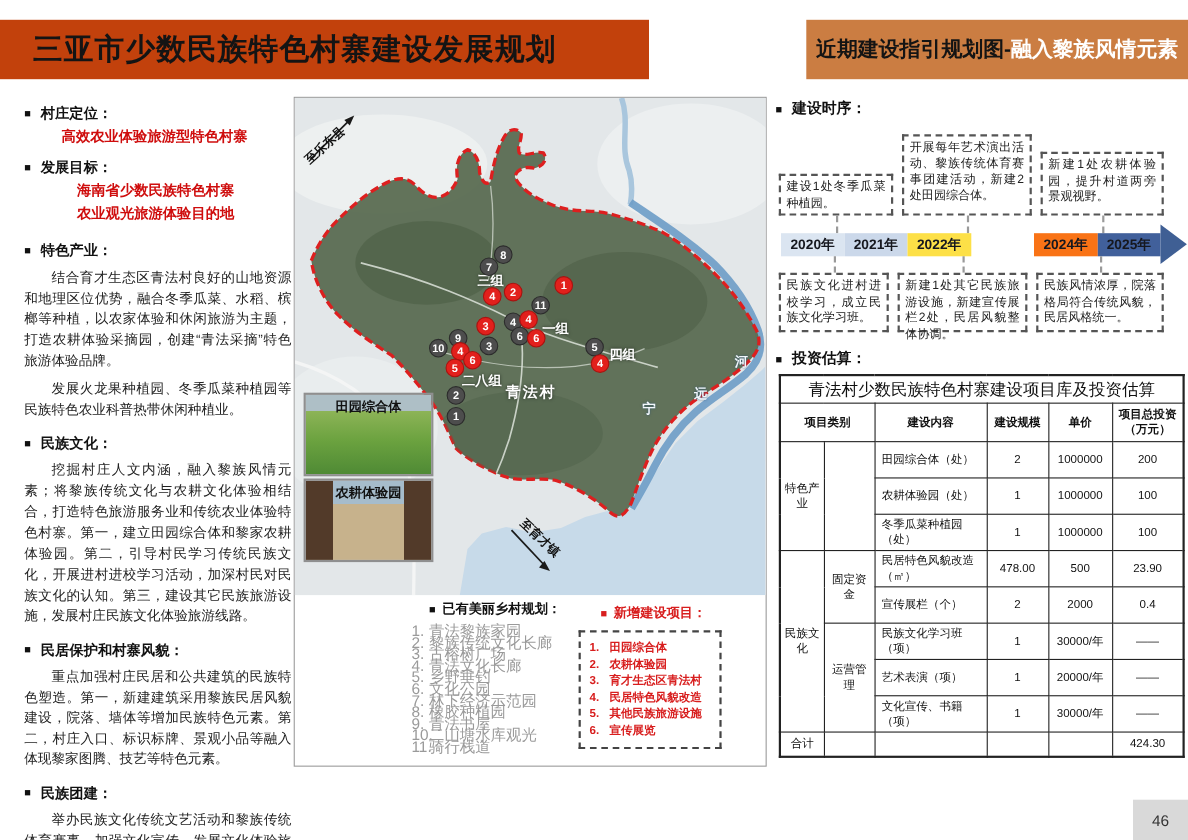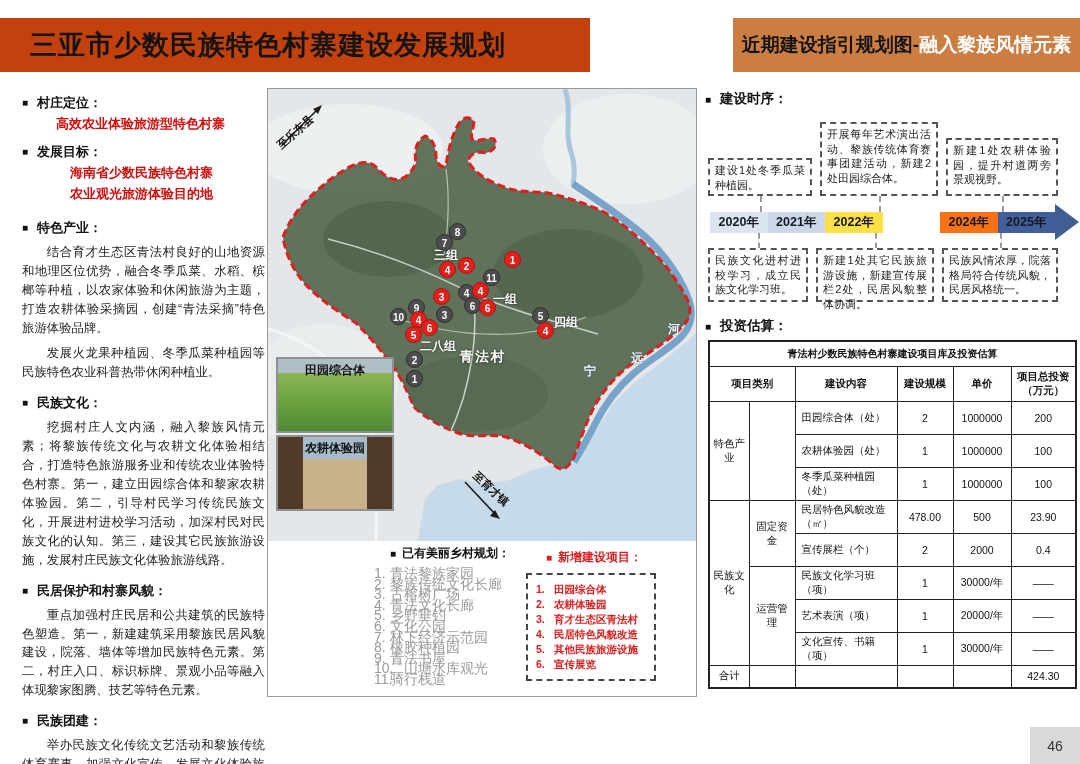--- a/index.html
+++ b/index.html
@@ -60,21 +60,21 @@
   .tl .seg{width:57.5px;text-align:center;line-height:21px;font-size:12.5px;font-weight:bold;color:#16181f;}
   .y0{background:#dbe5f1;} .y1{background:#cbd8ea;} .y2{background:#fde047;}
   .y3{background:#94b1d5;margin-top:36px;} .y4{background:#f97316;} .y5{background:#41609b;color:#0d0f16;}
   .tl-arrow{position:absolute;left:1055px;top:204px;width:0;height:0;
             border-left:24px solid #3f5f94;border-top:18px solid transparent;border-bottom:18px solid transparent;}
   
   .inv{position:absolute;left:708px;top:340px;width:367px;border-collapse:collapse;table-layout:fixed;
        font-size:10.5px;color:#111;}
   .inv td,.inv th{border:1px solid #222;text-align:center;vertical-align:middle;padding:2px 3px;word-break:break-all;}
   .inv{border:2px solid #222;}
-  .inv .tt{font-size:10px;font-weight:bold;height:20px;}
+  .inv .tt{font-size:15px;font-weight:normal;height:20px;}
   .inv th{font-weight:bold;height:30px;}
   .inv td.cn{text-align:left;padding-left:6px;}
   .inv tr.r{height:33px;}
   .inv tr.sum{height:22px;}
   
   .pagebox{position:absolute;left:1030px;top:727px;width:50px;height:37px;background:#d9d9d9;
            display:flex;align-items:center;justify-content:center;font-size:14px;color:#333;}
 </style>
 </head>
 <body>

